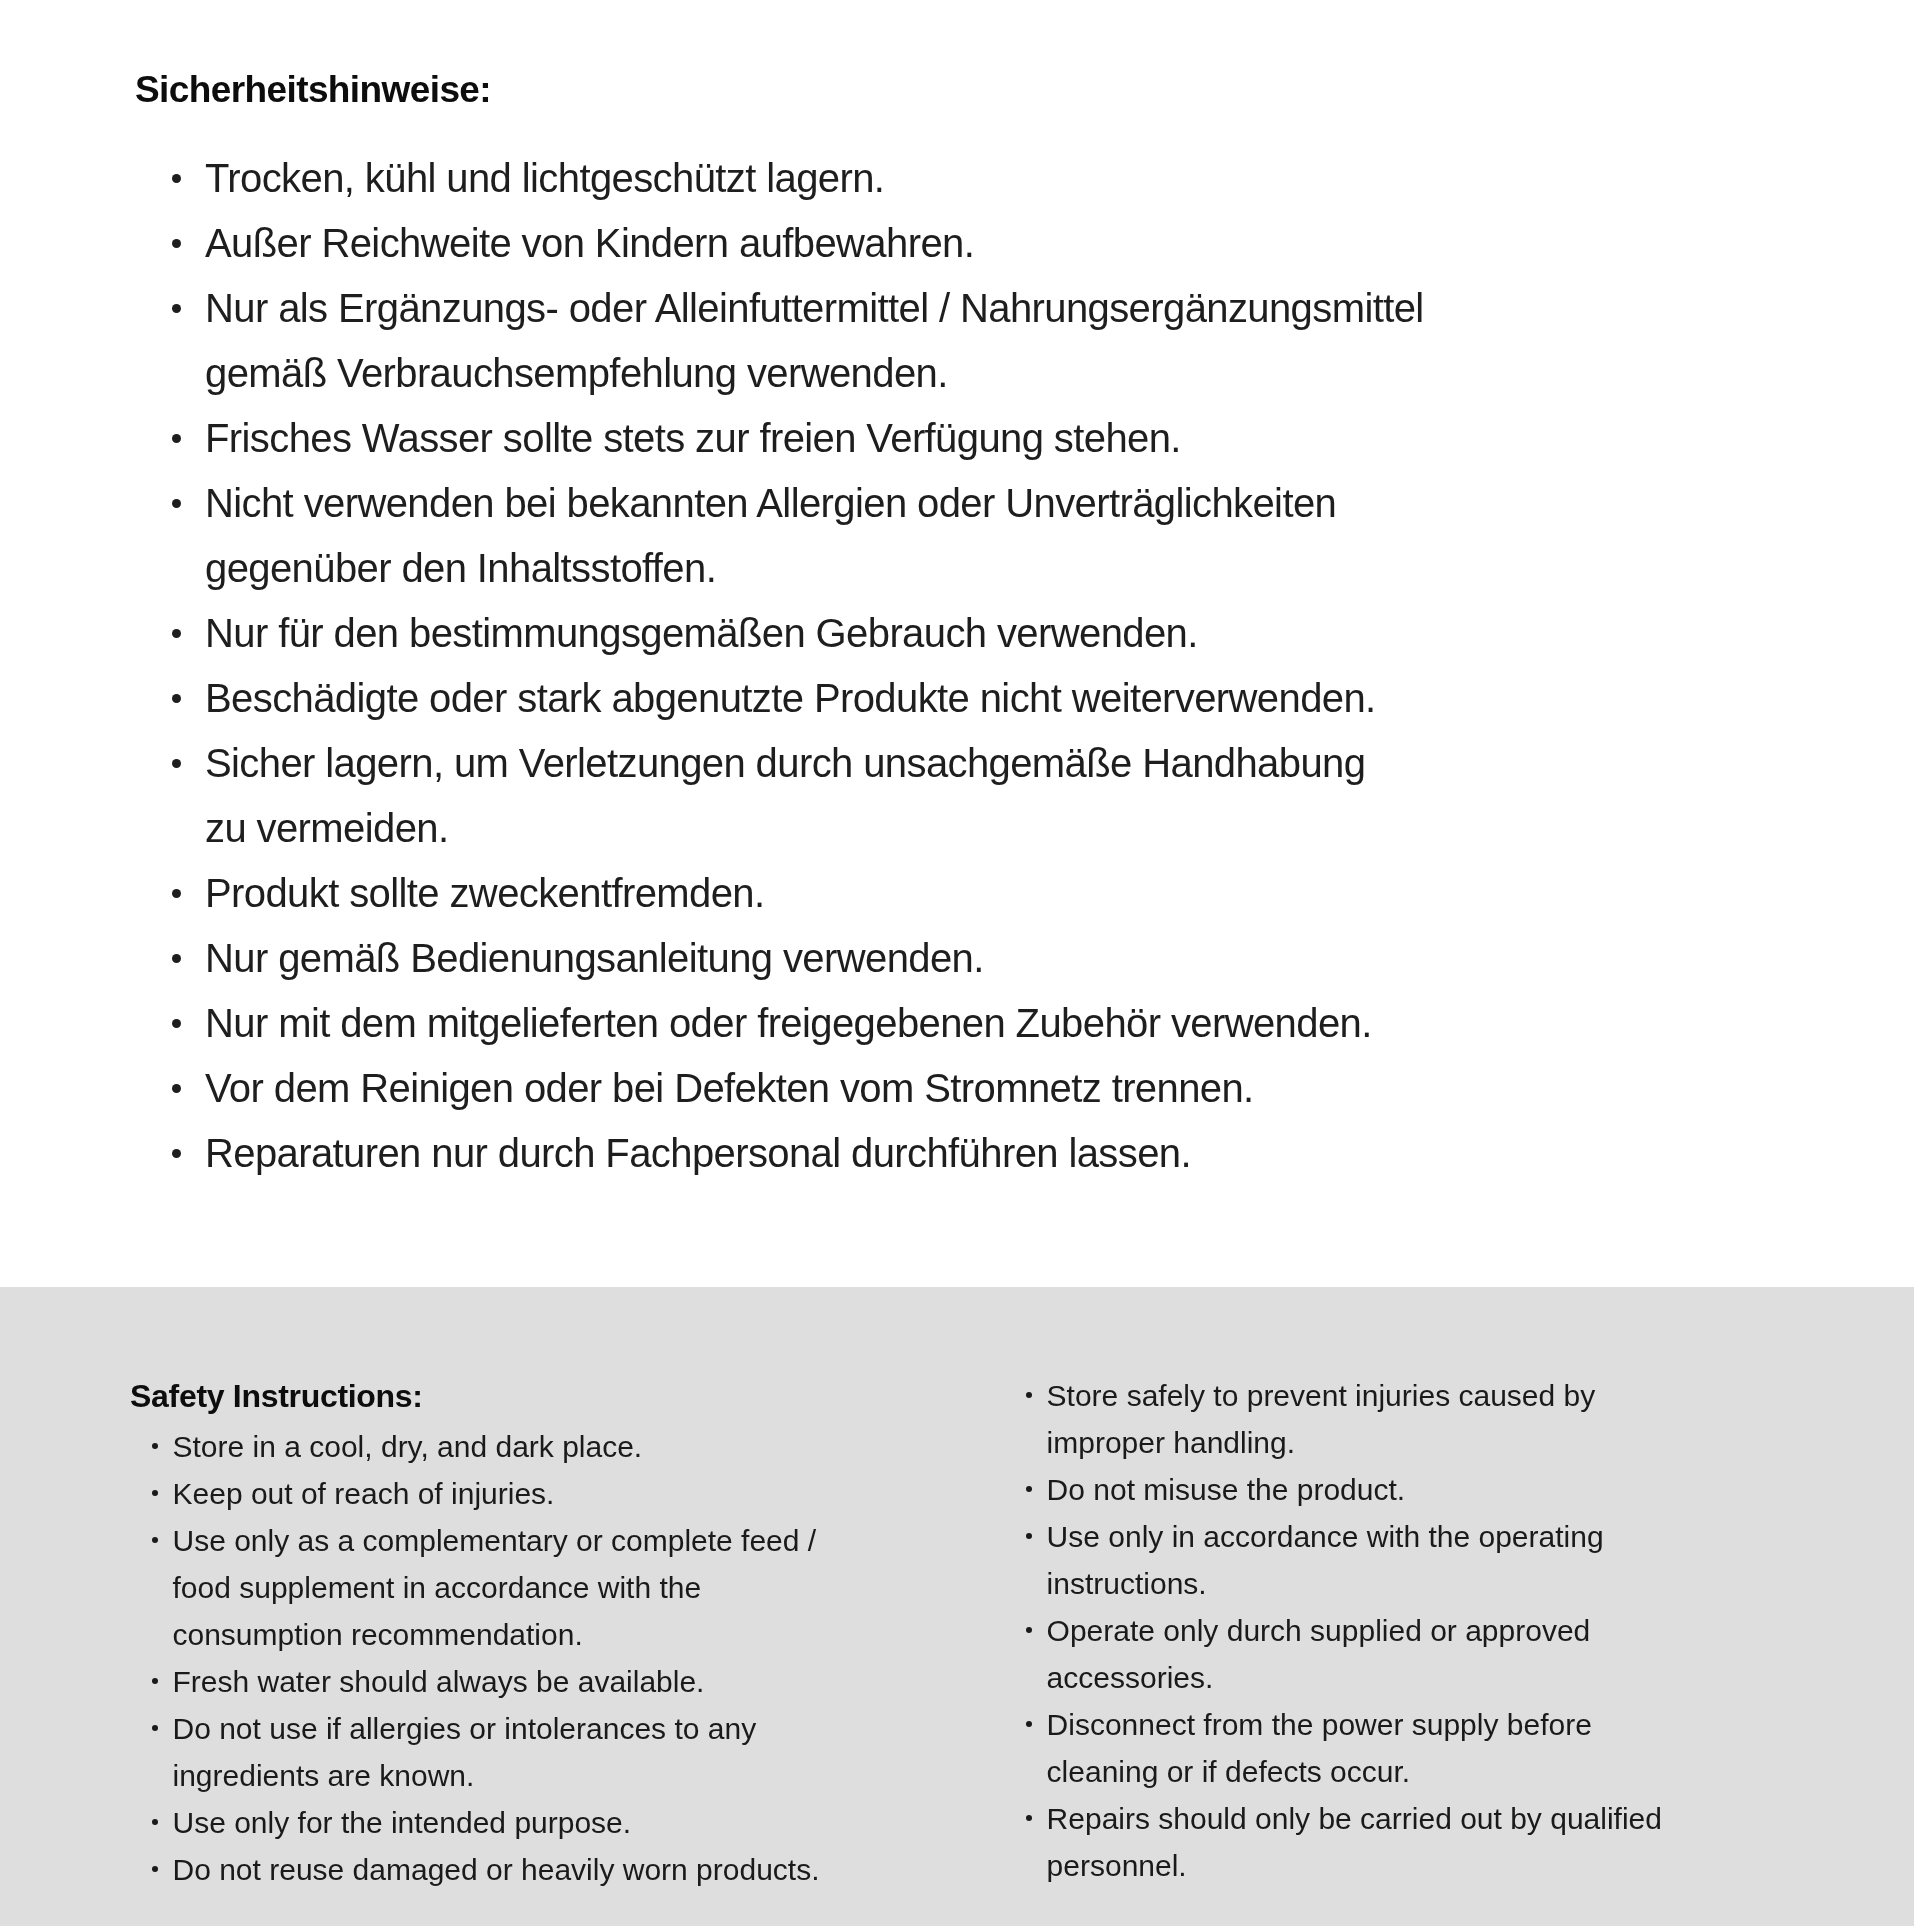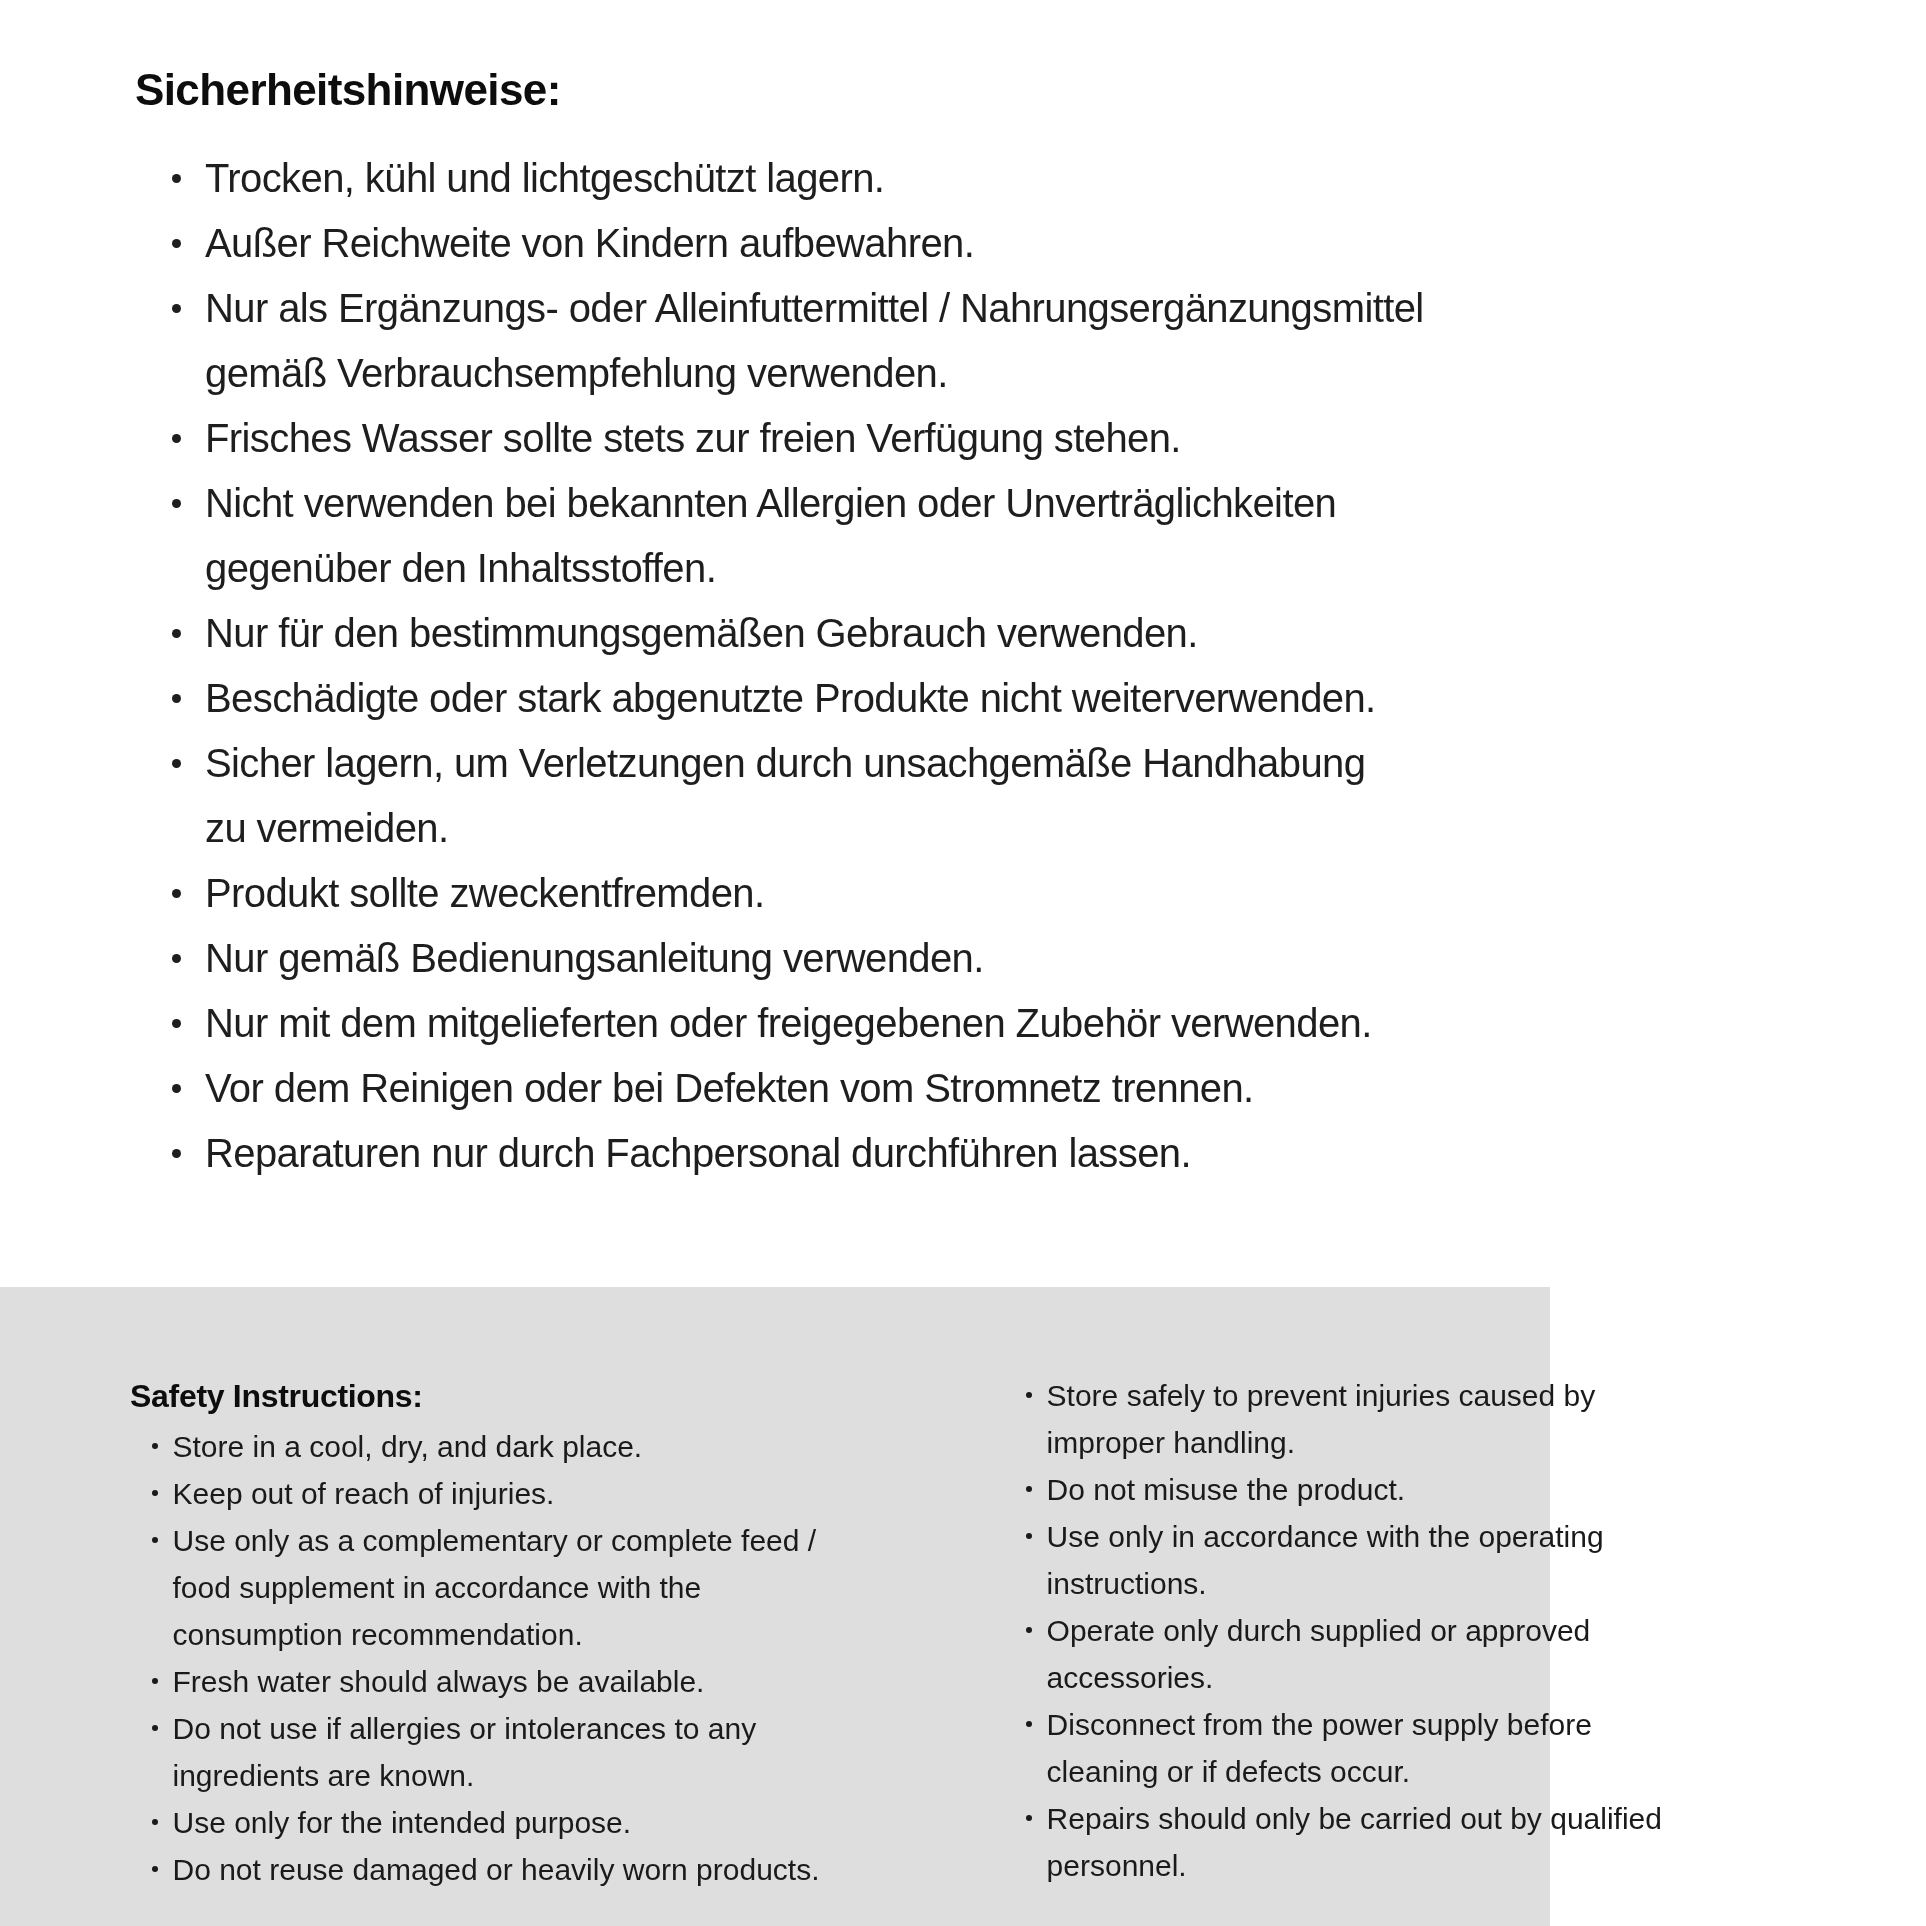--- a/index.html
+++ b/index.html
@@ -16,42 +16,42 @@
     color:var(--body-color);
     position:relative;
     overflow:hidden;
   }
   .page{position:absolute;inset:0;}
 
   
   .de-section{position:absolute;left:0;top:0;width:1926px;height:1287px;background:#ffffff;}
   .de-heading{
     margin:58px 0 0 135px;
-    font-size:44px;line-height:64px;font-weight:bold;
+    font-size:37px;line-height:64px;font-weight:bold;
     color:var(--heading-color);
     letter-spacing:-0.6px;
   }
   ul.bullets{list-style:none;padding:0;}
   .de-list{margin:24px 0 0 172px;width:1682px;}
   .de-list li{
     position:relative;
     padding-left:33px;
     font-size:40px;line-height:65px;
     letter-spacing:-0.6px;
     white-space:pre-line;
   }
   .de-list li::before{
     content:"";position:absolute;left:0;top:28px;
     width:9px;height:9px;border-radius:50%;
     background:var(--body-color);
   }
 
   
   .en-section{
-    position:absolute;left:0;top:1287px;width:1550px;height:639px;
+    position:absolute;left:0;top:1287px;width:1914px;height:639px;
     background:var(--section-bg);
   }
   .en-col{position:absolute;top:85px;}
   .en-col-left{left:130px;width:886px;}
   .en-col-right{left:1021px;width:892px;}
   .en-heading{
     margin:0;
     font-size:32px;line-height:48px;font-weight:bold;
     color:var(--heading-color);
     letter-spacing:-0.3px;

